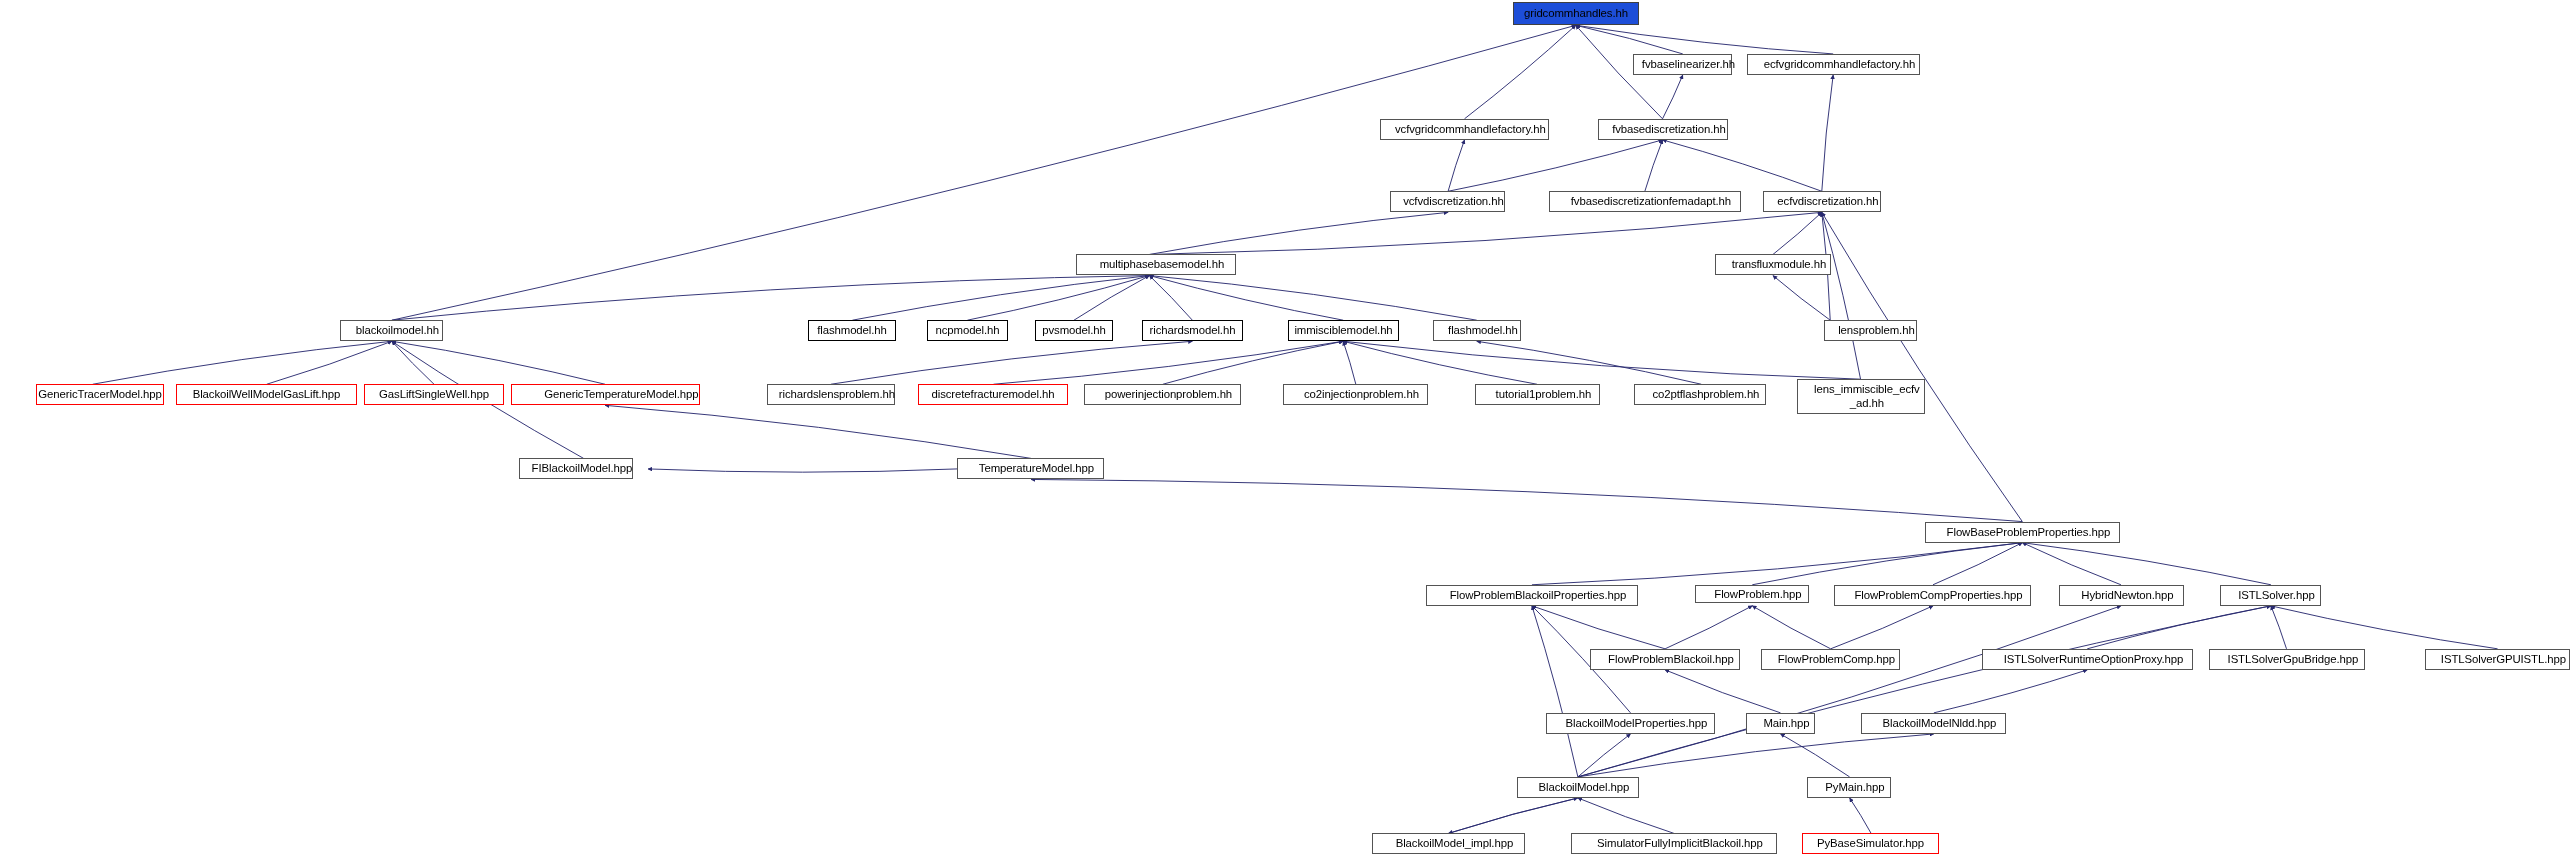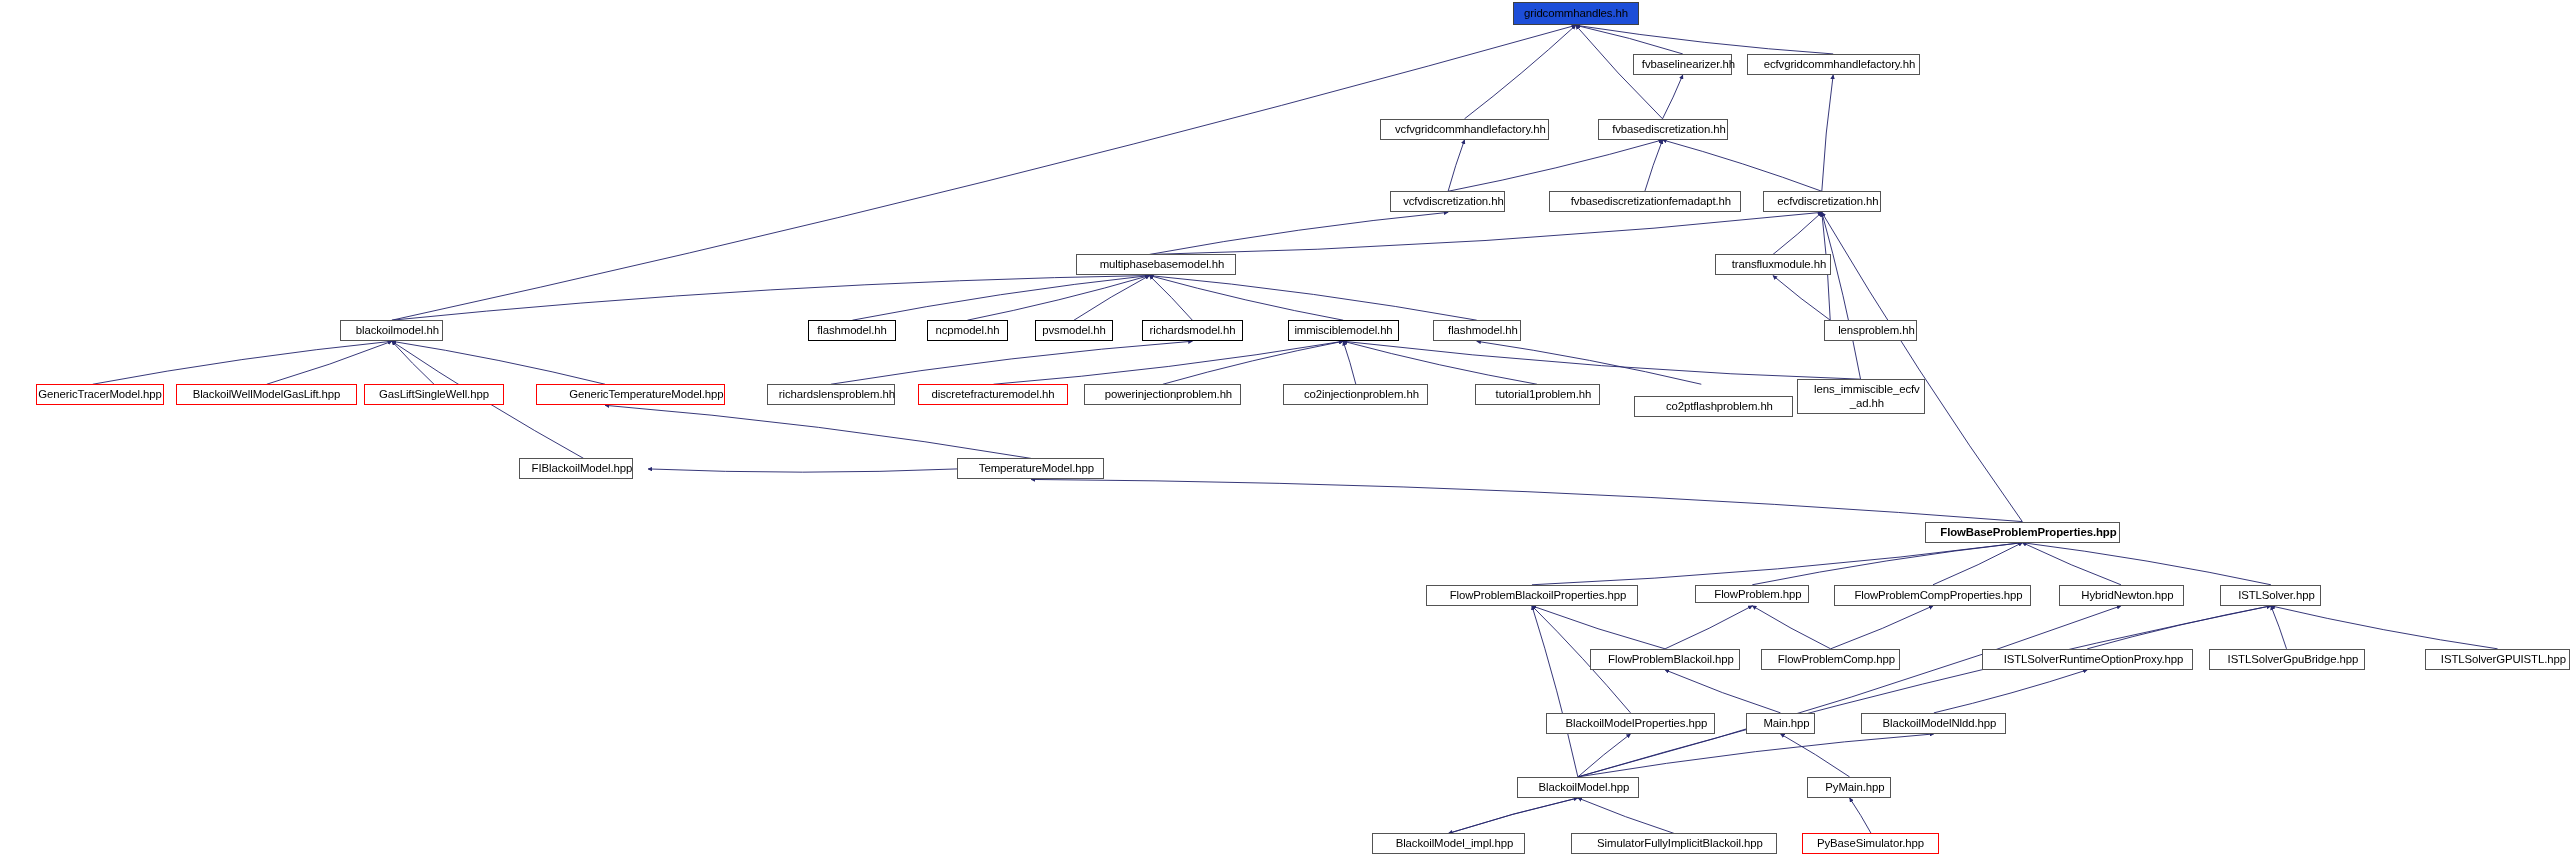--- a/index.html
+++ b/index.html
@@ -152,32 +152,32 @@
       <div class="node" style="left: 808px; top: 320px; width: 88px; height: 21px;">flashmodel.hh</div>
       <div class="node" style="left: 927px; top: 320px; width: 81px; height: 21px;">ncpmodel.hh</div>
       <div class="node" style="left: 1035px; top: 320px; width: 78px; height: 21px;">pvsmodel.hh</div>
       <div class="node" style="left: 1142px; top: 320px; width: 101px; height: 21px;">richardsmodel.hh</div>
       <div class="node" style="left: 1288px; top: 320px; width: 111px; height: 21px;">immisciblemodel.hh</div>
       <div class="node grayborder" style="left: 1433px; top: 320px; width: 88px; height: 21px;">flashmodel.hh</div>
       <div class="node grayborder" style="left: 340px; top: 320px; width: 103px; height: 21px;">blackoilmodel.hh</div>
       <div class="node redborder" style="left: 17px; top: 384px; width: 128px; height: 21px; margin-left: 19px;">GenericTracerModel.hpp</div>
       <div class="node redborder" style="left: 176px; top: 384px; width: 181px; height: 21px;">BlackoilWellModelGasLift.hpp</div>
       <div class="node redborder" style="left: 364px; top: 384px; width: 140px; height: 21px;">GasLiftSingleWell.hpp</div>
-      <div class="node redborder" style="left: 536px; top: 384px; width: 189px; height: 21px; padding-left: 36px;">GenericTemperatureModel.hpp</div>
+      <div class="node redborder" style="left: 511px; top: 384px; width: 189px; height: 21px; padding-left: 36px;">GenericTemperatureModel.hpp</div>
       <div class="node grayborder" style="left: 767px; top: 384px; width: 128px; height: 21px;">richardslensproblem.hh</div>
       <div class="node redborder" style="left: 918px; top: 384px; width: 150px; height: 21px;">discretefracturemodel.hh</div>
       <div class="node grayborder" style="left: 1084px; top: 384px; width: 157px; height: 21px;">powerinjectionproblem.hh</div>
       <div class="node grayborder" style="left: 1283px; top: 384px; width: 145px; height: 21px;">co2injectionproblem.hh</div>
       <div class="node grayborder" style="left: 1475px; top: 384px; width: 125px; height: 21px;">tutorial1problem.hh</div>
-      <div class="node grayborder" style="left: 1634px; top: 384px; width: 159px; height: 21px; margin-top: 12px;">co2ptflashproblem.hh</div>
+      <div class="node grayborder" style="left: 1634px; top: 384px; width: 132px; height: 21px;">co2ptflashproblem.hh</div>
       <div class="node grayborder two-line" style="left: 1797px; top: 379px; width: 128px; height: 35px;">lens_immiscible_ecfv
 _ad.hh</div>
       <div class="node grayborder" style="left: 519px; top: 458px; width: 114px; height: 21px;">FIBlackoilModel.hpp</div>
       <div class="node grayborder" style="left: 957px; top: 458px; width: 147px; height: 21px;">TemperatureModel.hpp</div>
-      <div class="node grayborder" style="left: 1925px; top: 522px; width: 195px; height: 21px; font-weight: bold;">FlowBaseProblemProperties.hpp</div>
+      <div class="node grayborder" style="left: 1925px; top: 522px; width: 195px; height: 21px;">FlowBaseProblemProperties.hpp</div>
       <div class="node grayborder" style="left: 1426px; top: 585px; width: 212px; height: 21px;">FlowProblemBlackoilProperties.hpp</div>
       <div class="node grayborder" style="left: 1695px; top: 585px; width: 114px; height: 18px;">FlowProblem.hpp</div>
       <div class="node grayborder" style="left: 1834px; top: 585px; width: 197px; height: 21px;">FlowProblemCompProperties.hpp</div>
       <div class="node grayborder" style="left: 2059px; top: 585px; width: 125px; height: 21px;">HybridNewton.hpp</div>
       <div class="node grayborder" style="left: 2220px; top: 585px; width: 101px; height: 21px;">ISTLSolver.hpp</div>
       <div class="node grayborder" style="left: 1590px; top: 649px; width: 150px; height: 21px;">FlowProblemBlackoil.hpp</div>
       <div class="node grayborder" style="left: 1761px; top: 649px; width: 139px; height: 21px;">FlowProblemComp.hpp</div>
       <div class="node grayborder" style="left: 1982px; top: 649px; width: 211px; height: 21px;">ISTLSolverRuntimeOptionProxy.hpp</div>
       <div class="node grayborder" style="left: 2209px; top: 649px; width: 156px; height: 21px;">ISTLSolverGpuBridge.hpp</div>
       <div class="node grayborder" style="left: 2425px; top: 649px; width: 145px; height: 21px;">ISTLSolverGPUISTL.hpp</div>

